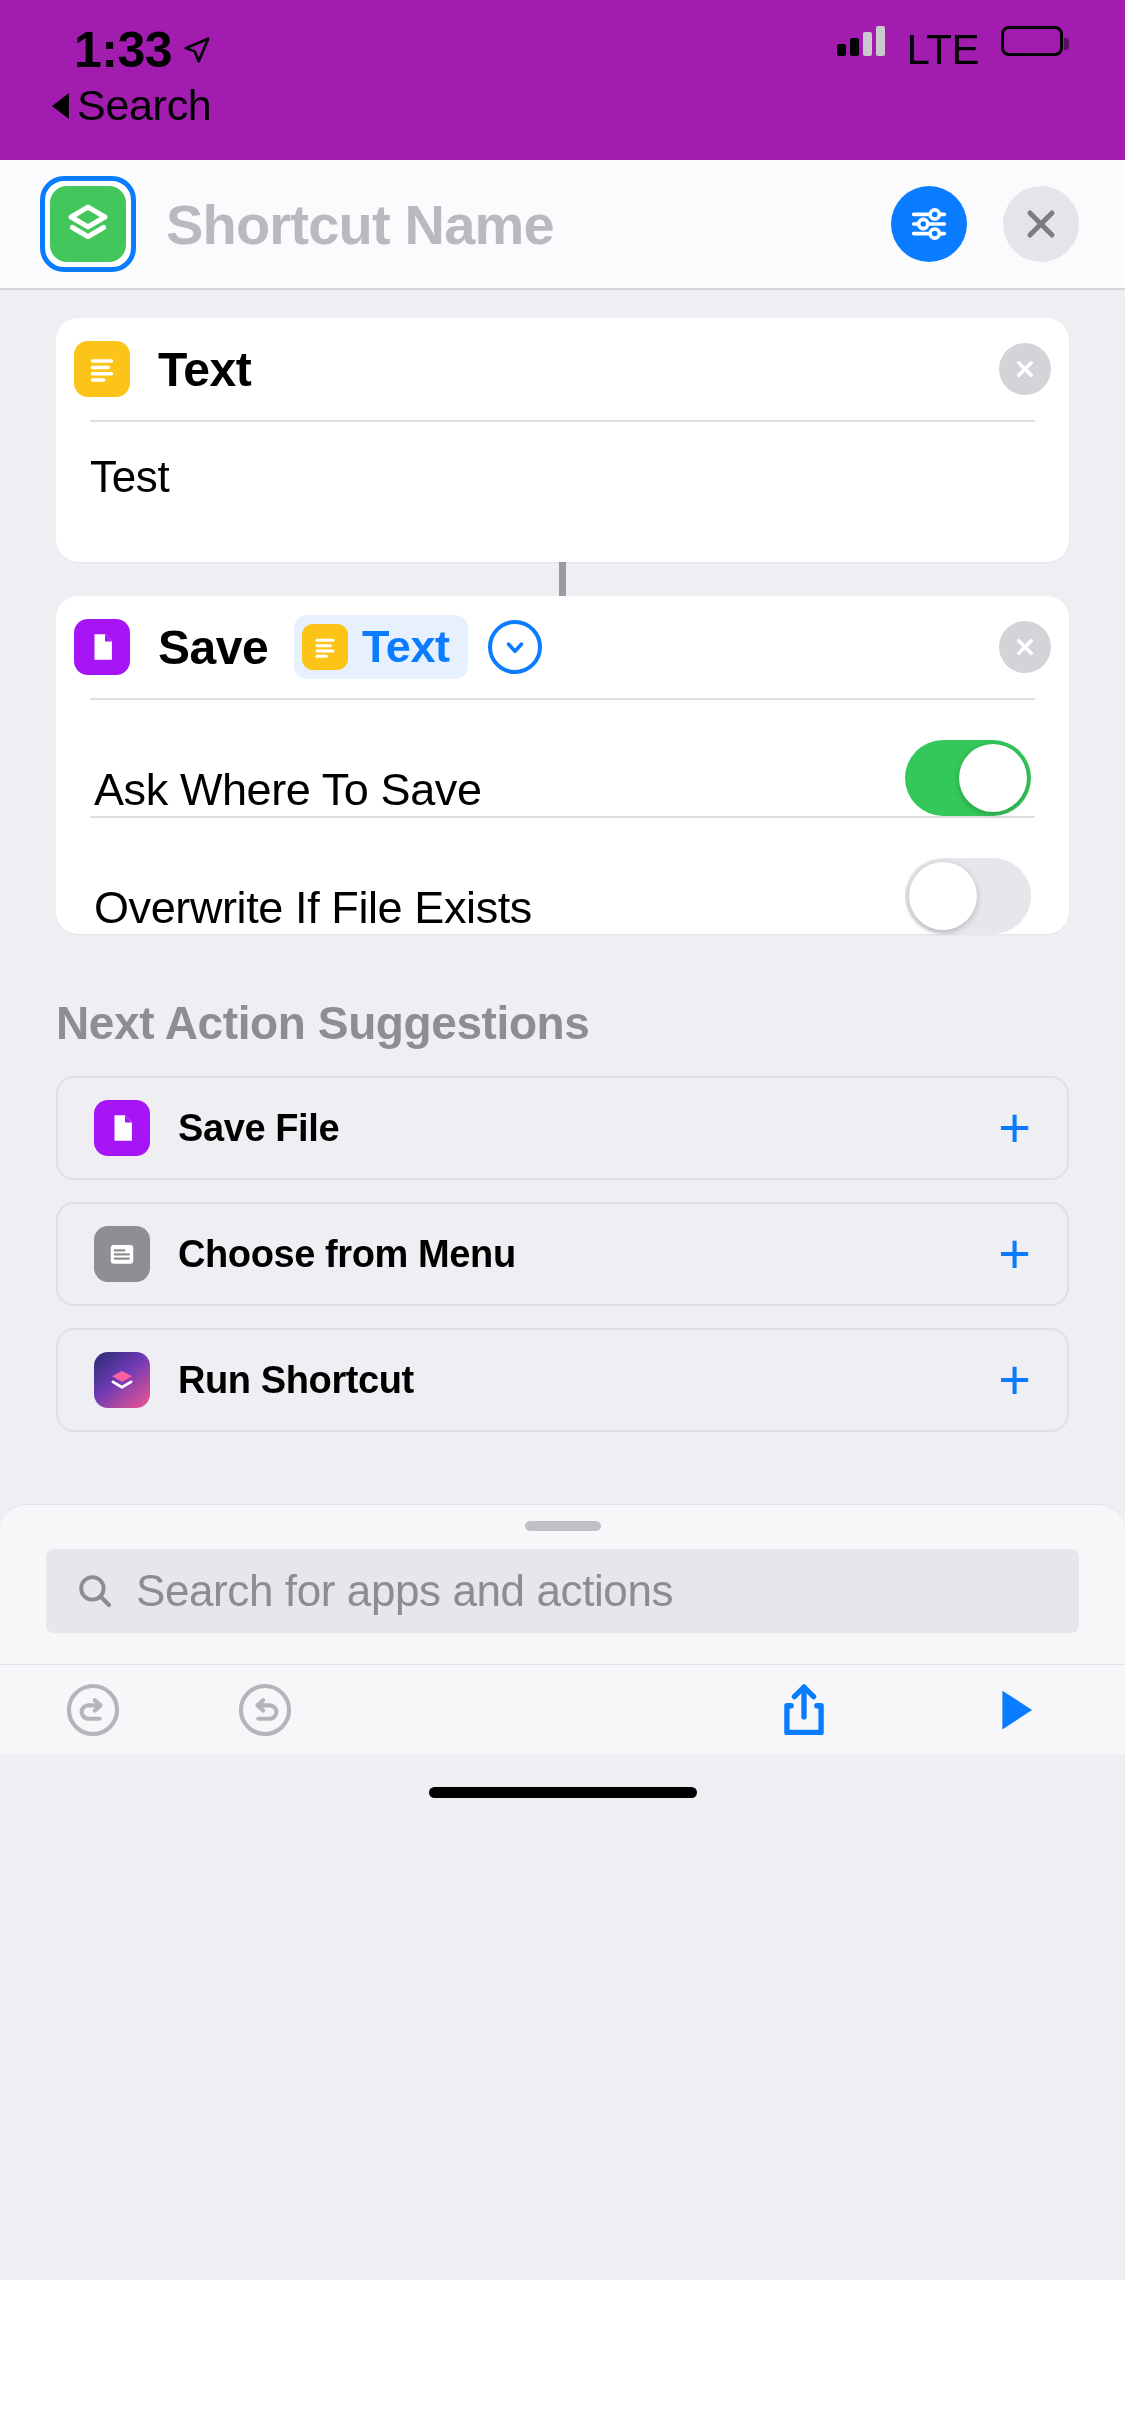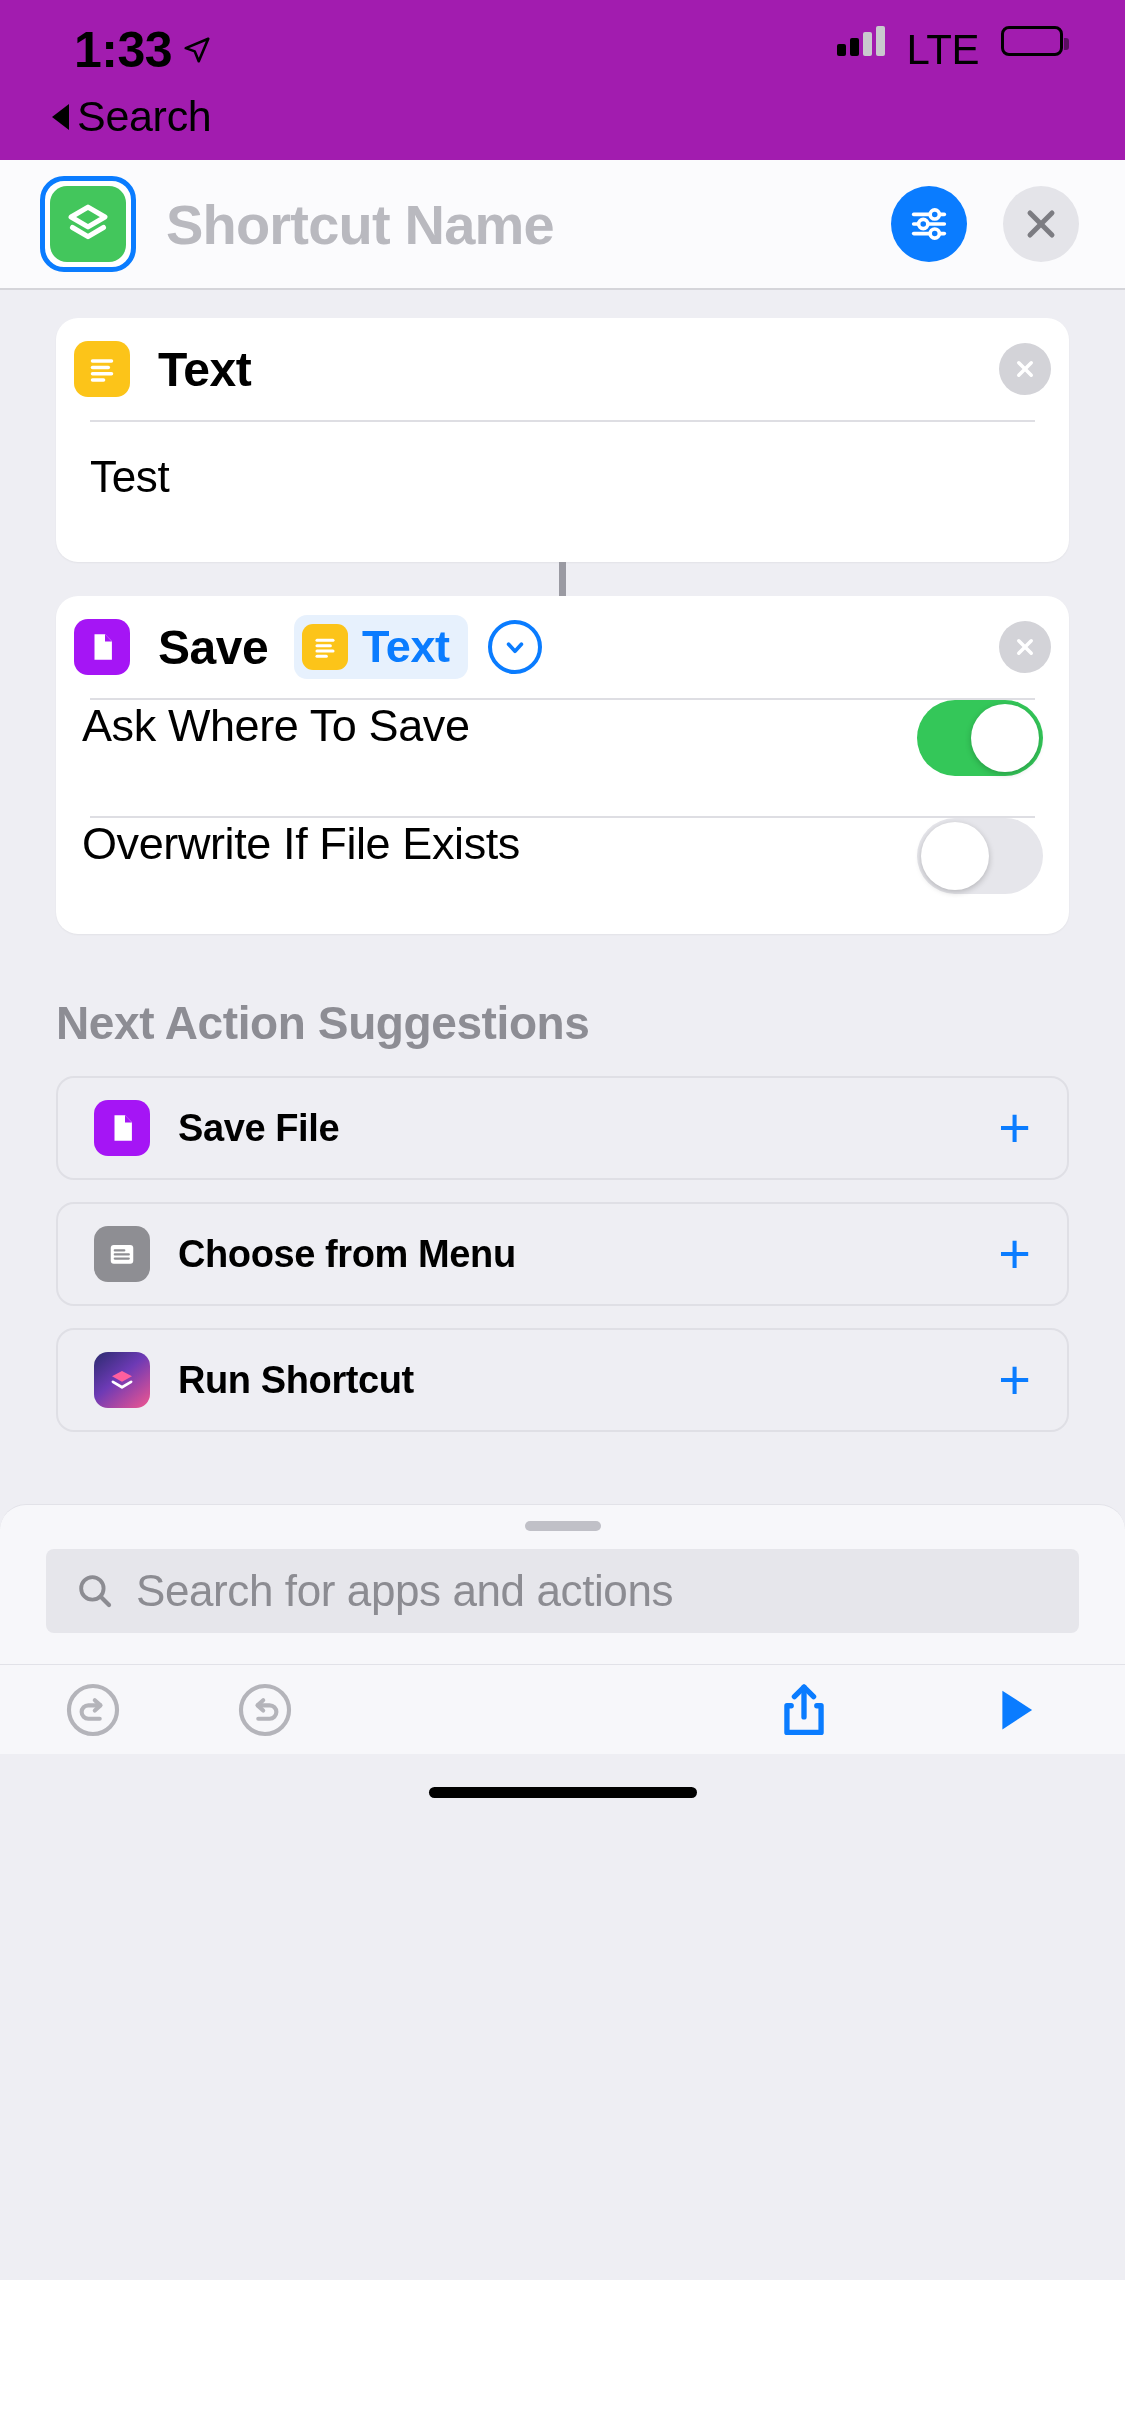--- a/index.html
+++ b/index.html
@@ -27,21 +27,21 @@
   .sb-bars i:nth-child(1) { height: 12px; }
   .sb-bars i:nth-child(2) { height: 18px; }
   .sb-bars i:nth-child(3) { height: 24px; }
   .sb-bars i:nth-child(4) { height: 30px; }
   .sb-lte { font-size: 42px; font-weight: 500; color: #000; letter-spacing: -0.5px; }
   .sb-batt { position: relative; width: 62px; height: 30px; border: 3px solid #000; border-radius: 8px; padding: 3px; }
   .sb-batt::after { content:""; position: absolute; right: -9px; top: 9px; width: 5px; height: 12px; background: #000; border-radius: 0 3px 3px 0; opacity: .45; }
   .sb-batt-fill { height: 100%; background: #000; border-radius: 4px; }
 
   
-  .backrow { position: absolute; top: 92px; left: 52px; display: flex; align-items: center; gap: 8px; }
+  .backrow { position: absolute; top: 81px; left: 52px; display: flex; align-items: center; gap: 8px; }
   .backrow .tri { width: 0; height: 0; border-top: 13px solid transparent; border-bottom: 13px solid transparent; border-right: 17px solid #000; }
   .backrow .lbl { font-size: 43px; font-weight: 500; color: #000; letter-spacing: -0.3px; }
 
   
   .navbar {
     position: absolute; top: 160px; left: 0; width: 1125px; height: 128px;
     display: flex; align-items: center; padding: 0 46px 0 40px;
     background: #fbfbfd;
   }
   .nav-sep { position: absolute; top: 288px; left: 0; width: 1125px; height: 2px; background: #d5d5da; }
@@ -72,21 +72,21 @@
 
   .connector { width: 7px; height: 34px; background: #9a9aa2; margin: 0 auto; }
 
   
   .token { display: inline-flex; align-items: center; gap: 14px; background: #e7f1fd; border-radius: 13px; padding: 6px 18px 6px 8px; margin-left: 26px; }
   .token .ti { width: 46px; height: 46px; border-radius: 11px; background: #fcc419; display: flex; align-items: center; justify-content: center; }
   .token .tl { font-size: 45px; font-weight: 600; color: #0a7cff; letter-spacing: -0.4px; }
   .chev { margin-left: 20px; width: 54px; height: 54px; border-radius: 50%; border: 4px solid #0a7cff; display: flex; align-items: center; justify-content: center; }
 
   
-  .trow { display: flex; align-items: flex-start; padding: 0 26px; height: 116px; }
+  .trow { display: flex; align-items: flex-end; padding: 0 38px; height: 116px; }
   .trow .lab { font-size: 45px; color: #000; letter-spacing: -0.4px; }
   .switch { margin-left: auto; width: 126px; height: 76px; border-radius: 38px; position: relative; flex: 0 0 auto; }
   .switch.on { background: #34c759; }
   .switch.off { background: #e6e6eb; }
   .knob { position: absolute; top: 4px; width: 68px; height: 68px; border-radius: 50%; background: #fff; box-shadow: 0 2px 6px rgba(0,0,0,.22); }
   .switch.on .knob { right: 4px; }
   .switch.off .knob { left: 4px; }
 
   
   .sugg-title { font-size: 46px; font-weight: 600; color: #8d8d94; letter-spacing: -0.4px; margin: 62px 0 26px 56px; }

